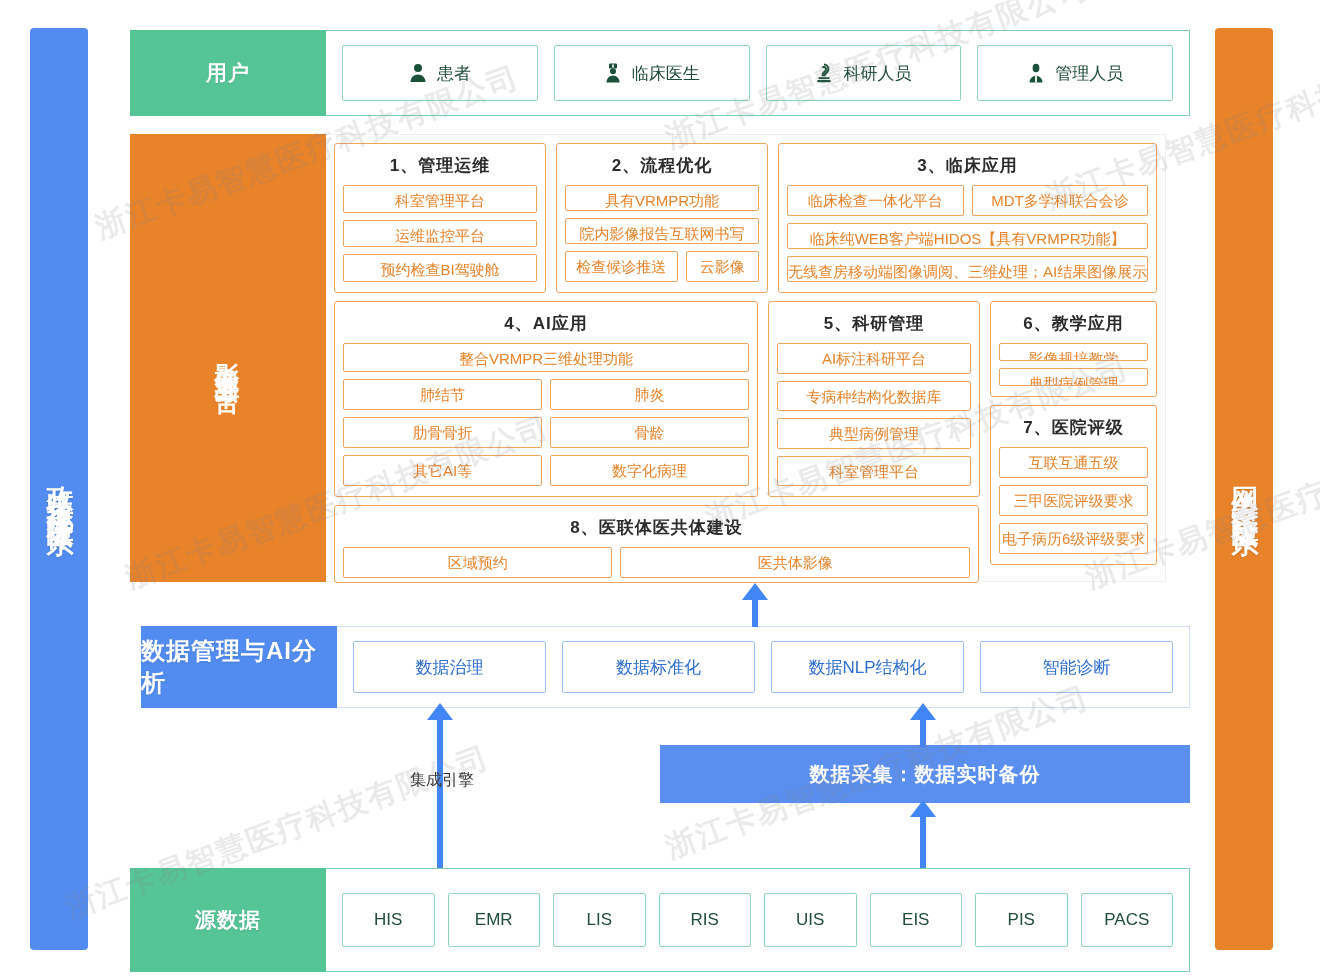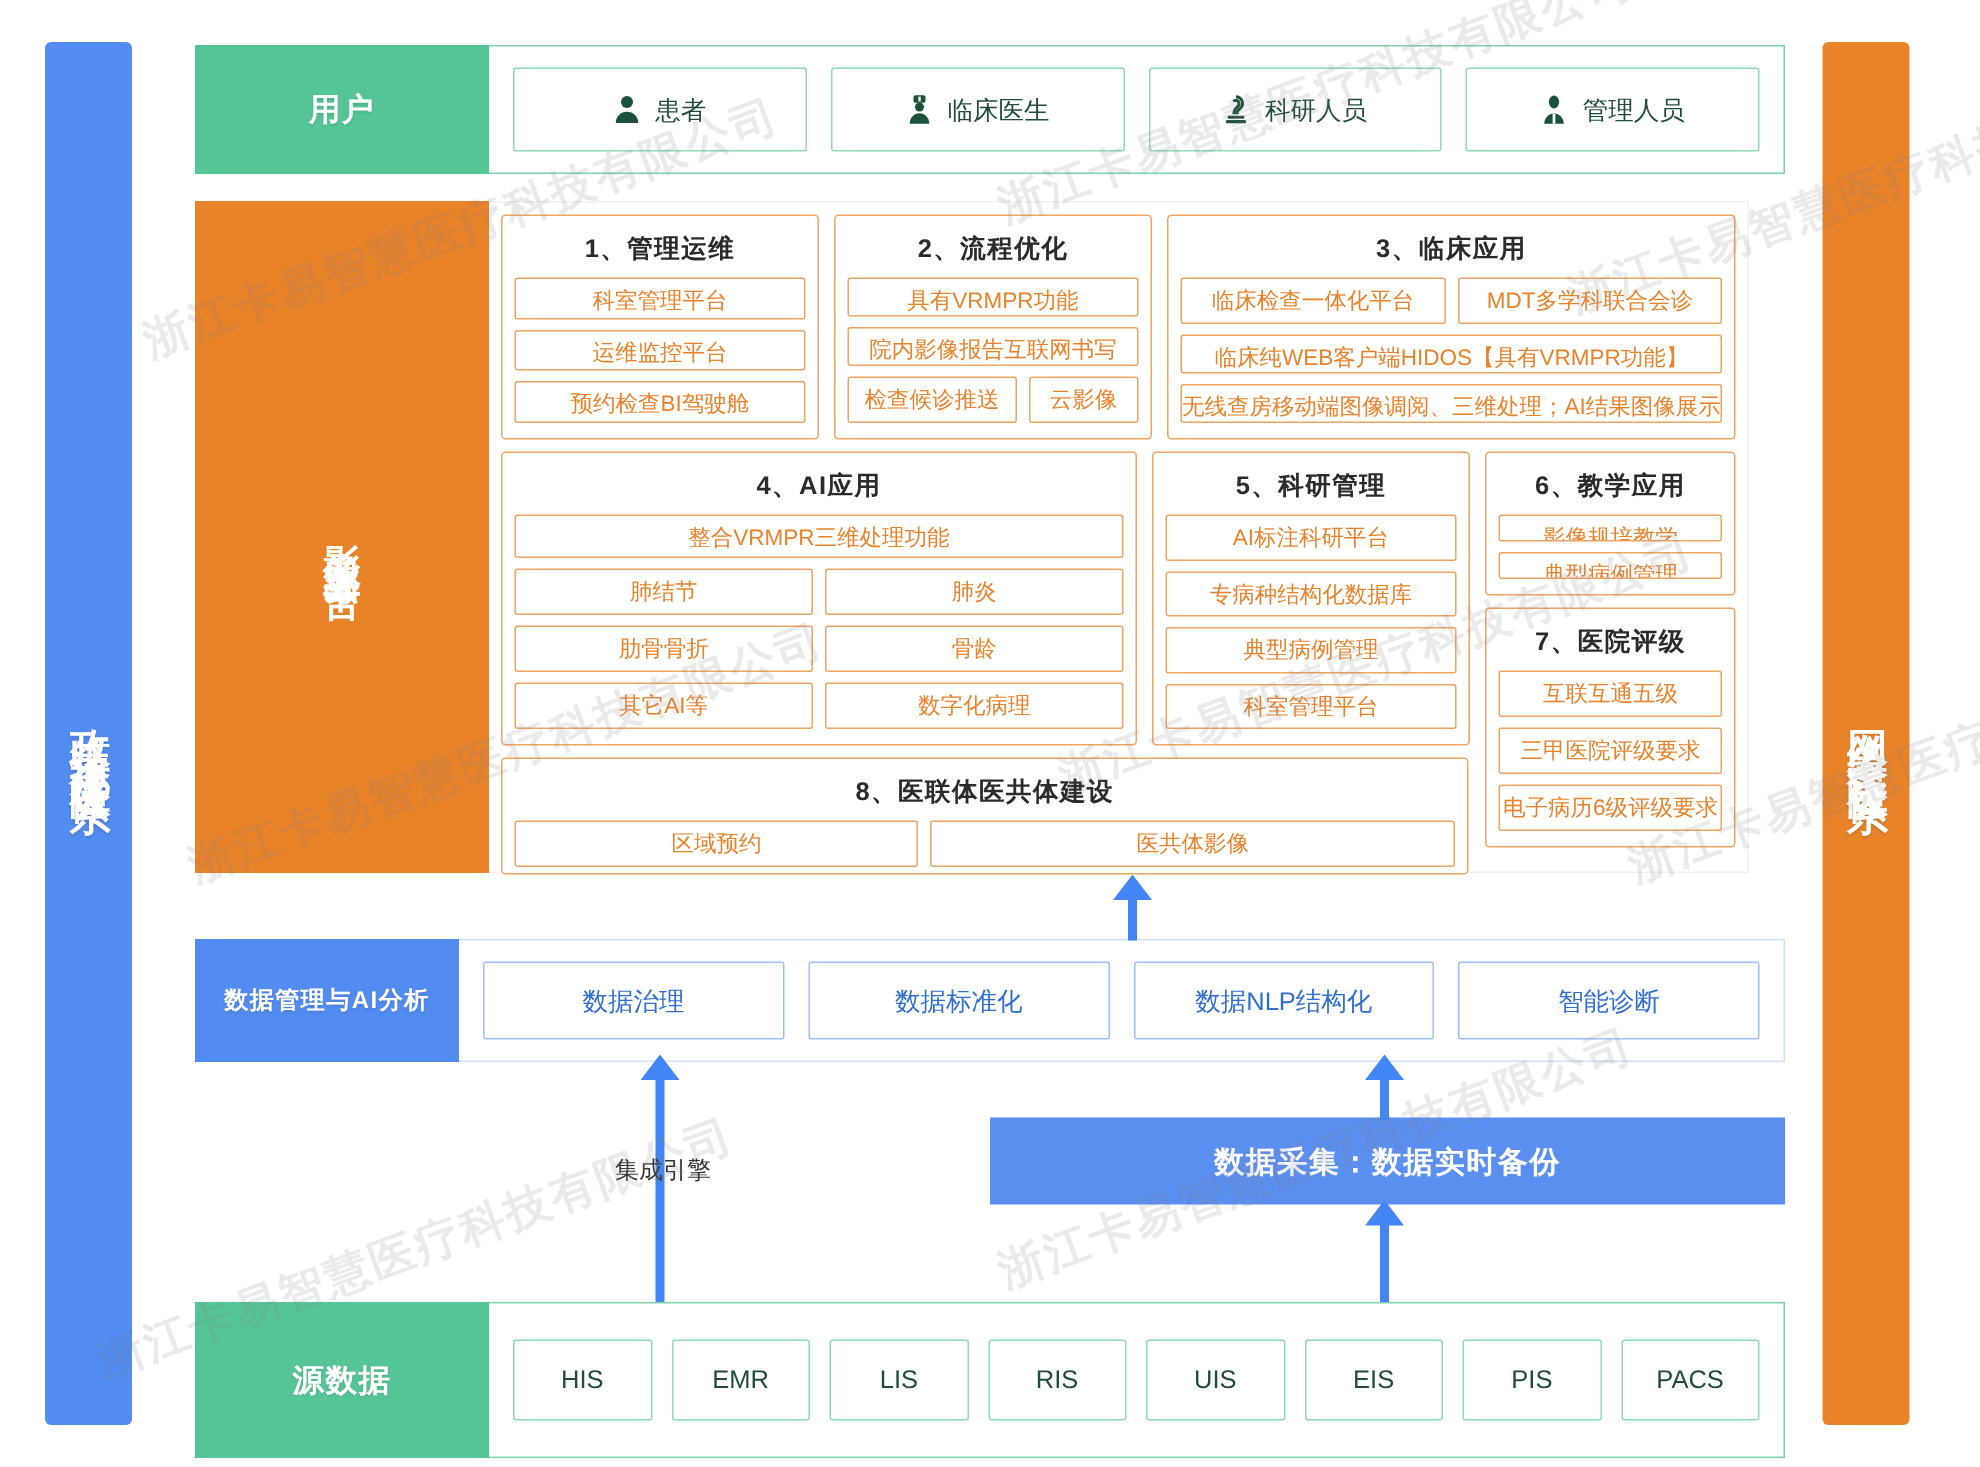--- a/index.html
+++ b/index.html
@@ -81,21 +81,21 @@
     height:31px;line-height:29px;box-sizing:border-box;margin-bottom:7px;
     white-space:nowrap;overflow:hidden;
   }
   .ochip:last-child{margin-bottom:0;}
   .chiprow{display:flex;gap:8px;margin-bottom:7px;}
   .chiprow .ochip{flex:1 1 0;margin-bottom:0;}
   .chiprow:last-child{margin-bottom:0;}
 
   
   #band-data{left:130px;top:626px;width:1060px;height:82px;}
-  #data-label{width:176px;background:#528cf0;font-size:16px;}
+  #data-label{width:196px;background:#528cf0;font-size:24px;margin-left:11px;}
   #data-body{
     border:1px solid #cfe0fb;border-left:none;background:#fff;
     display:flex;align-items:center;gap:16px;padding:0 16px;box-sizing:border-box;
   }
   .bchip{
     flex:1 1 0;height:50px;border:1px solid #9dc0f5;border-radius:2px;
     display:flex;align-items:center;justify-content:center;
     color:#2f6fd0;font-size:17px;background:#fff;
   }
 

